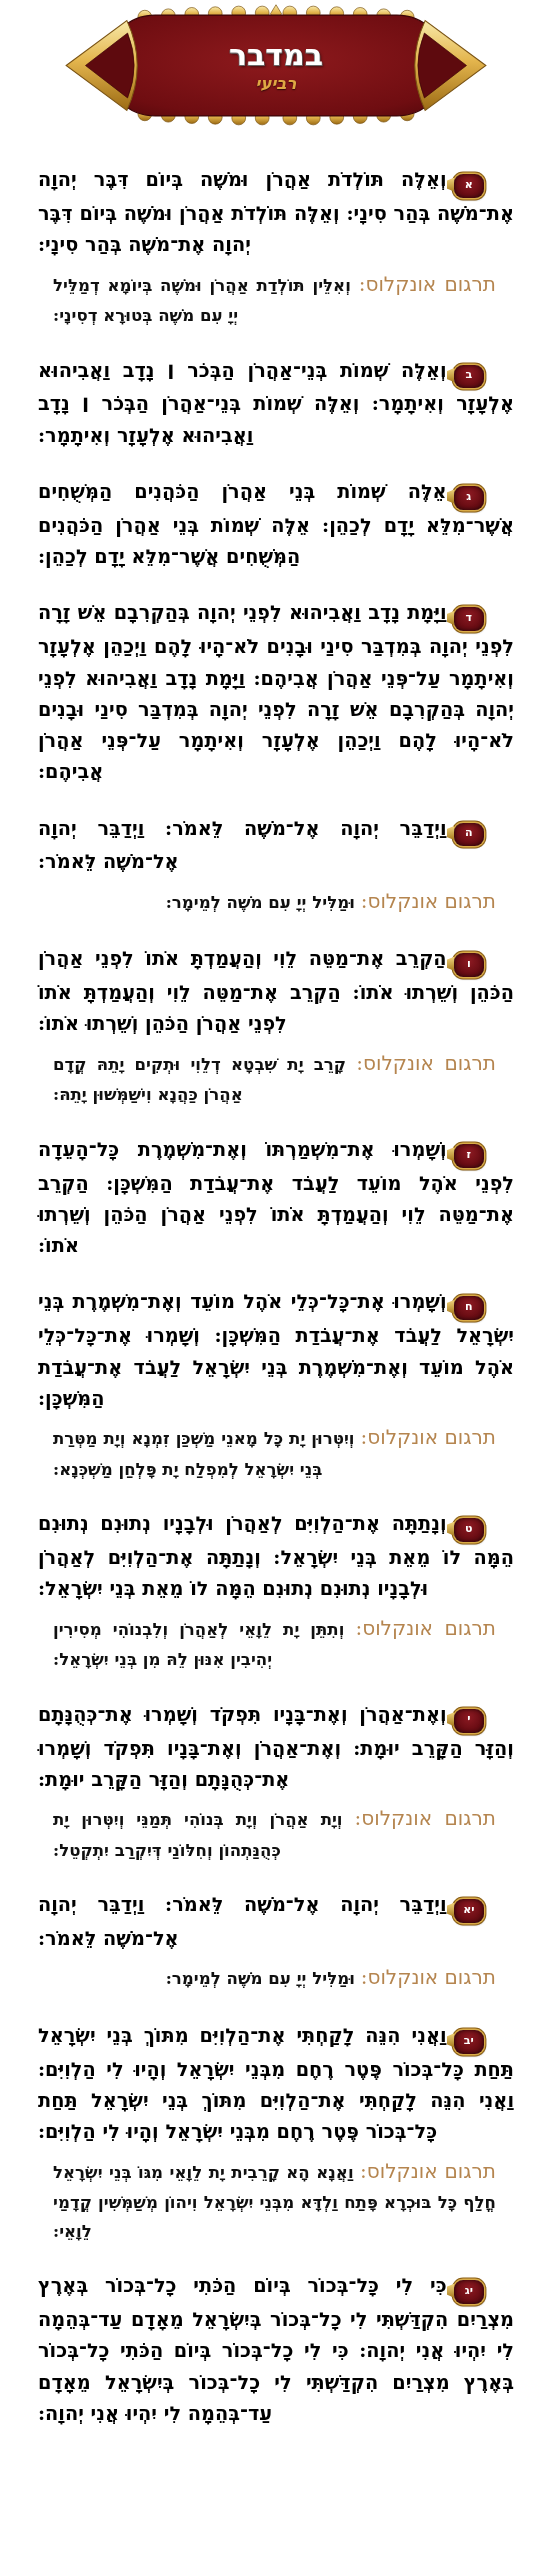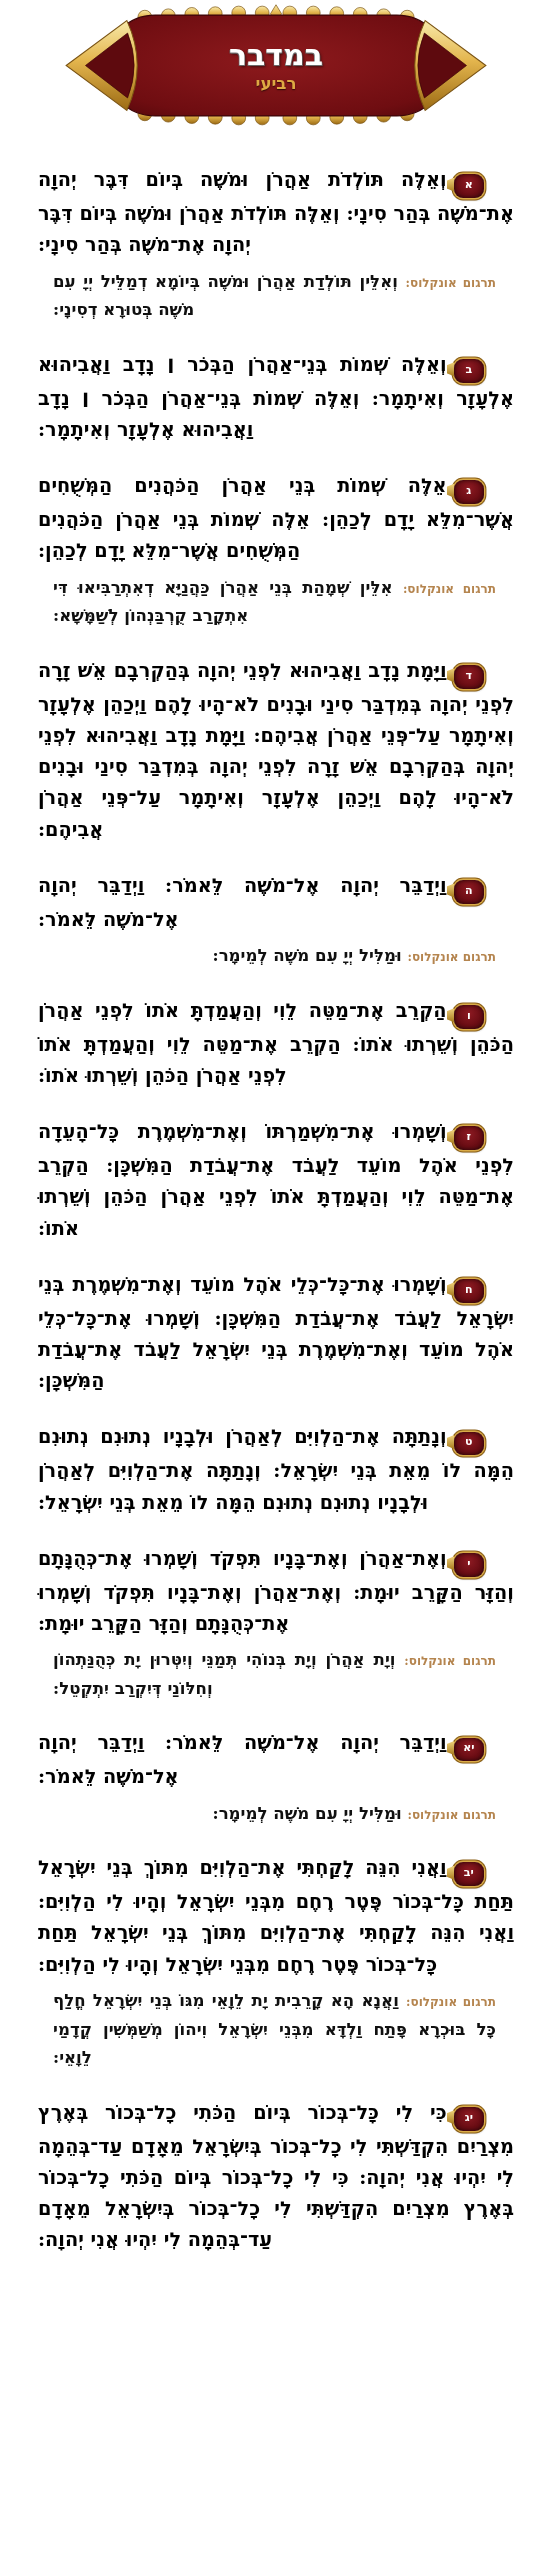--- a/index.html
+++ b/index.html
@@ -29,20 +29,21 @@
   }
   .banner-book{
     font-family:"DejaVu Serif","DejaVu Sans",serif;
     font-size:30px;font-weight:bold;color:#ffffff;line-height:1.05;
     text-shadow:0.7px 0.7px 0 #6a6a6a,-0.7px 0.7px 0 #6a6a6a,1.4px 2.1px 2.8px rgba(0,0,0,.55);
   }
   .banner-aliyah{
     font-family:"DejaVu Serif","DejaVu Sans",serif;
     font-size:16.6px;font-weight:bold;color:#dfa843;margin-top:2.1px;
     text-shadow:0 0.7px 1.4px rgba(0,0,0,.65);
+    font-style:italic;
   }
   
   .content{padding:0 38px;}
   .verse-block{margin-bottom:25px;}
   .pasuk{
     margin:0;
     font-size:19.3px;font-weight:bold;color:var(--verse-color);
     line-height:1.62;
     text-align:justify;
     text-align-last:left;
@@ -53,21 +54,21 @@
     margin:6.2px 18px 0 15px;
     font-size:16.6px;font-weight:bold;color:#101010;
     line-height:1.72;
     text-align:justify;
     text-align-last:left;
     font-family:"DejaVu Serif","DejaVu Sans",serif;
   }
   .targum.tg-single{text-align-last:right;}
   .tg-label{
     color:var(--targum-label-color);
-    font-weight:bold;font-size:12px;
+    font-weight:normal;font-size:20px;
   }
   
   .badge{
     display:inline-flex;align-items:center;justify-content:center;
     position:relative;
     min-width:18px;height:21px;padding:0.7px 6.2px 2.1px;
     margin-left:7px;
     text-indent:0;
     background:radial-gradient(ellipse at 50% 35%, #8d1a22 0%, var(--badge-maroon) 55%, #48060b 100%);
     border-radius:9px;
@@ -158,52 +159,54 @@
   </div>
     <div class="verse-block">
     <p class="pasuk"><span class="badge">
           <span class="badge-num">ב</span>
         </span><span>וְאֵלֶּה שְׁמוֹת בְּנֵי־אַהֲרֹן הַבְּכֹר ׀ נָדָב וַאֲבִיהוּא אֶלְעָזָר וְאִיתָמָר: וְאֵלֶּה שְׁמוֹת בְּנֵי־אַהֲרֹן הַבְּכֹר ׀ נָדָב וַאֲבִיהוּא אֶלְעָזָר וְאִיתָמָר:</span></p>
   </div>
     <div class="verse-block">
     <p class="pasuk"><span class="badge">
           <span class="badge-num">ג</span>
         </span><span>אֵלֶּה שְׁמוֹת בְּנֵי אַהֲרֹן הַכֹּהֲנִים הַמְּשֻׁחִים אֲשֶׁר־מִלֵּא יָדָם לְכַהֵן: אֵלֶּה שְׁמוֹת בְּנֵי אַהֲרֹן הַכֹּהֲנִים הַמְּשֻׁחִים אֲשֶׁר־מִלֵּא יָדָם לְכַהֵן:</span></p>
-    <p class="targum"><span class="tg-label">תרגום אונקלוס:</span><span> </span><span>אִלֵּין שְׁמָהַת בְּנֵי אַהֲרֹן כַּהֲנַיָּא דְאִתְרַבִּיאוּ דִּי אִתְקָרַב קֻרְבַּנְהוֹן לְשַׁמָּשָׁא:</span></p>
   </div>
     <div class="verse-block">
     <p class="pasuk"><span class="badge">
           <span class="badge-num">ד</span>
         </span><span>וַיָּמָת נָדָב וַאֲבִיהוּא לִפְנֵי יְהוָה בְּהַקְרִבָם אֵשׁ זָרָה לִפְנֵי יְהוָה בְּמִדְבַּר סִינַי וּבָנִים לֹא־הָיוּ לָהֶם וַיְכַהֵן אֶלְעָזָר וְאִיתָמָר עַל־פְּנֵי אַהֲרֹן אֲבִיהֶם: וַיָּמָת נָדָב וַאֲבִיהוּא לִפְנֵי יְהוָה בְּהַקְרִבָם אֵשׁ זָרָה לִפְנֵי יְהוָה בְּמִדְבַּר סִינַי וּבָנִים לֹא־הָיוּ לָהֶם וַיְכַהֵן אֶלְעָזָר וְאִיתָמָר עַל־פְּנֵי אַהֲרֹן אֲבִיהֶם:</span></p>
   </div>
     <div class="verse-block">
     <p class="pasuk"><span class="badge">
           <span class="badge-num">ה</span>
         </span><span>וַיְדַבֵּר יְהוָה אֶל־מֹשֶׁה לֵּאמֹר: וַיְדַבֵּר יְהוָה אֶל־מֹשֶׁה לֵּאמֹר:</span></p>
     <p class="targum tg-single"><span class="tg-label">תרגום אונקלוס:</span><span> </span><span>וּמַלִּיל יְיָ עִם מֹשֶׁה לְמֵימָר:</span></p>
   </div>
     <div class="verse-block">
     <p class="pasuk"><span class="badge">
           <span class="badge-num">ו</span>
         </span><span>הַקְרֵב אֶת־מַטֵּה לֵוִי וְהַעֲמַדְתָּ אֹתוֹ לִפְנֵי אַהֲרֹן הַכֹּהֵן וְשֵׁרְתוּ אֹתוֹ: הַקְרֵב אֶת־מַטֵּה לֵוִי וְהַעֲמַדְתָּ אֹתוֹ לִפְנֵי אַהֲרֹן הַכֹּהֵן וְשֵׁרְתוּ אֹתוֹ:</span></p>
+    <p class="targum"><span class="tg-label">תרגום אונקלוס:</span><span> </span><span>קָרֵב יָת שִׁבְטָא דְלֵוִי וּתְקִים יָתֵהּ קֳדָם אַהֲרֹן כַּהֲנָא וִישַׁמְּשׁוּן יָתֵהּ:</span></p>
   </div>
     <div class="verse-block">
     <p class="pasuk"><span class="badge">
           <span class="badge-num">ז</span>
         </span><span>וְשָׁמְרוּ אֶת־מִשְׁמַרְתּוֹ וְאֶת־מִשְׁמֶרֶת כָּל־הָעֵדָה לִפְנֵי אֹהֶל מוֹעֵד לַעֲבֹד אֶת־עֲבֹדַת הַמִּשְׁכָּן: הַקְרֵב אֶת־מַטֵּה לֵוִי וְהַעֲמַדְתָּ אֹתוֹ לִפְנֵי אַהֲרֹן הַכֹּהֵן וְשֵׁרְתוּ אֹתוֹ:</span></p>
   </div>
     <div class="verse-block">
     <p class="pasuk"><span class="badge">
           <span class="badge-num">ח</span>
         </span><span>וְשָׁמְרוּ אֶת־כָּל־כְּלֵי אֹהֶל מוֹעֵד וְאֶת־מִשְׁמֶרֶת בְּנֵי יִשְׂרָאֵל לַעֲבֹד אֶת־עֲבֹדַת הַמִּשְׁכָּן: וְשָׁמְרוּ אֶת־כָּל־כְּלֵי אֹהֶל מוֹעֵד וְאֶת־מִשְׁמֶרֶת בְּנֵי יִשְׂרָאֵל לַעֲבֹד אֶת־עֲבֹדַת הַמִּשְׁכָּן:</span></p>
+    <p class="targum"><span class="tg-label">תרגום אונקלוס:</span><span> </span><span>וְיִטְּרוּן יָת כָּל מָאנֵי מַשְׁכַּן זִמְנָא וְיָת מַטְּרַת בְּנֵי יִשְׂרָאֵל לְמִפְלַח יָת פָּלְחַן מַשְׁכְּנָא:</span></p>
   </div>
     <div class="verse-block">
     <p class="pasuk"><span class="badge">
           <span class="badge-num">ט</span>
         </span><span>וְנָתַתָּה אֶת־הַלְוִיִּם לְאַהֲרֹן וּלְבָנָיו נְתוּנִם נְתוּנִם הֵמָּה לוֹ מֵאֵת בְּנֵי יִשְׂרָאֵל: וְנָתַתָּה אֶת־הַלְוִיִּם לְאַהֲרֹן וּלְבָנָיו נְתוּנִם נְתוּנִם הֵמָּה לוֹ מֵאֵת בְּנֵי יִשְׂרָאֵל:</span></p>
+    <p class="targum"><span class="tg-label">תרגום אונקלוס:</span><span> </span><span>וְתִתֵּן יָת לֵוָאֵי לְאַהֲרֹן וְלִבְנוֹהִי מְסִירִין יְהִיבִין אִנּוּן לֵהּ מִן בְּנֵי יִשְׂרָאֵל:</span></p>
   </div>
     <div class="verse-block">
     <p class="pasuk"><span class="badge">
           <span class="badge-num">י</span>
         </span><span>וְאֶת־אַהֲרֹן וְאֶת־בָּנָיו תִּפְקֹד וְשָׁמְרוּ אֶת־כְּהֻנָּתָם וְהַזָּר הַקָּרֵב יוּמָת: וְאֶת־אַהֲרֹן וְאֶת־בָּנָיו תִּפְקֹד וְשָׁמְרוּ אֶת־כְּהֻנָּתָם וְהַזָּר הַקָּרֵב יוּמָת:</span></p>
     <p class="targum"><span class="tg-label">תרגום אונקלוס:</span><span> </span><span>וְיָת אַהֲרֹן וְיָת בְּנוֹהִי תְּמַנֵּי וְיִטְּרוּן יָת כְּהֻנַּתְהוֹן וְחִלּוֹנַי דְּיִקְרַב יִתְקְטֵל:</span></p>
   </div>
     <div class="verse-block">
     <p class="pasuk"><span class="badge">
           <span class="badge-num">יא</span>

